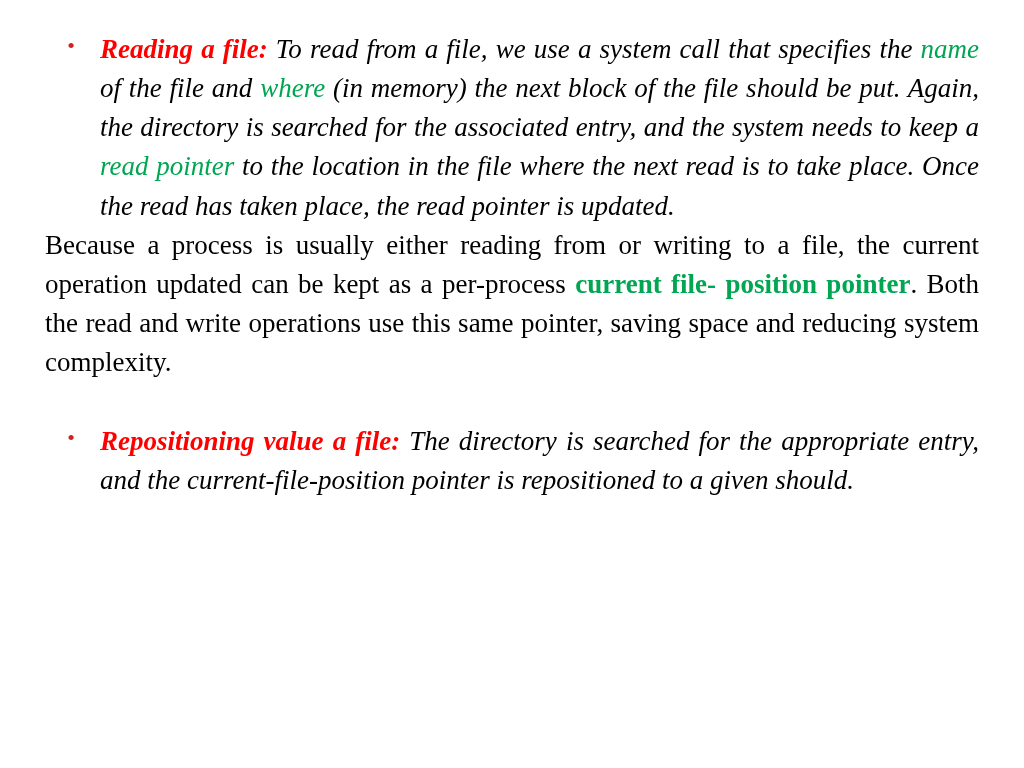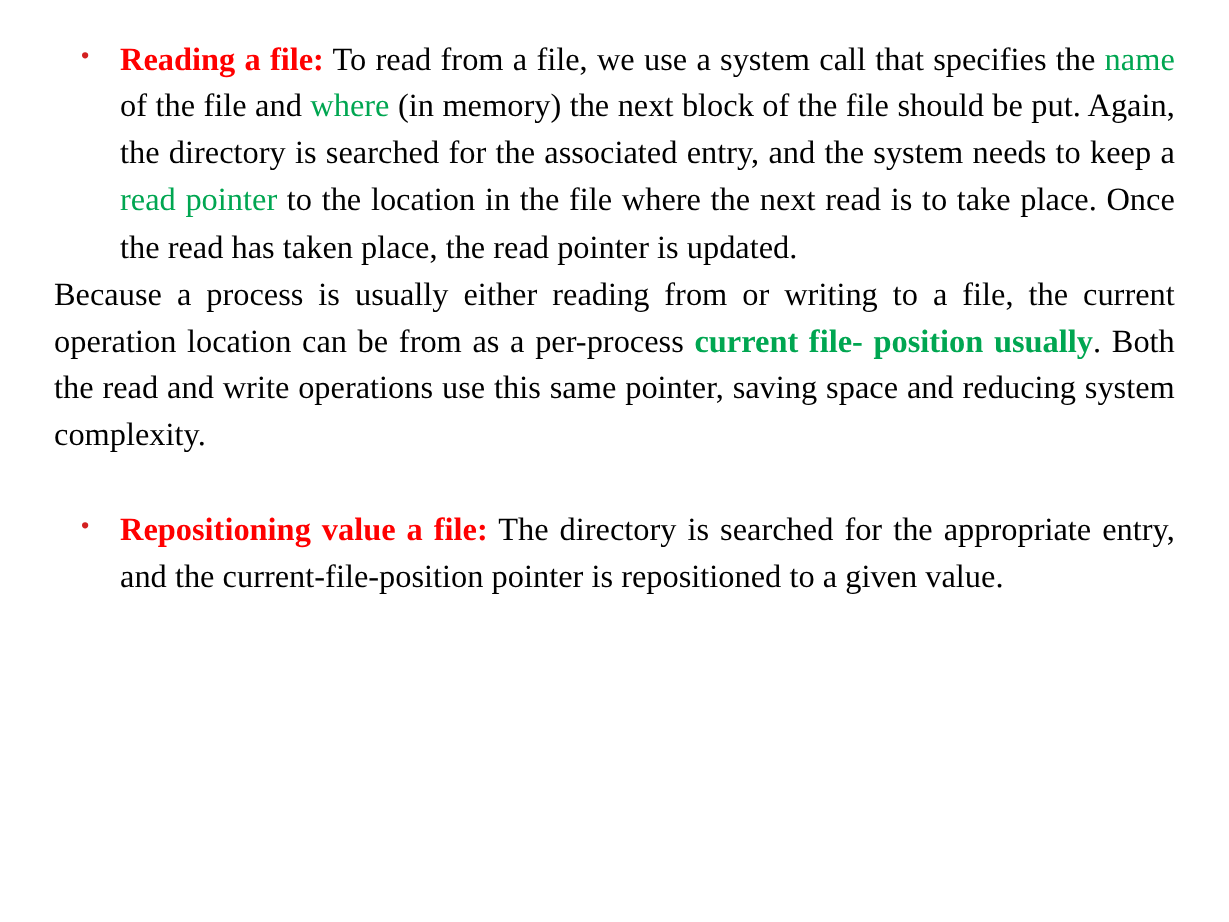--- a/index.html
+++ b/index.html
@@ -15,20 +15,21 @@
       font-size: 27px;
       color: #000000;
       padding: 30px 45px 30px 45px;
       line-height: 1.45;
     }
     .bullet-item {
       position: relative;
       padding-left: 55px;
       text-align: justify;
       margin-bottom: 0;
+      font-style: italic;
     }
     .bullet-item::before {
       content: "•";
       position: absolute;
       left: 22px;
       top: 0;
       color: #d32020;
       font-size: 22px;
     }
     .plain-para {
@@ -51,20 +52,20 @@
     }
   </style>
 </head>
 <body>
 
 <div class="bullet-item">
   <span class="heading-red">Reading a file:</span><span> To read from a file, we use a system call that specifies the </span><span class="green">name</span><span> of the file and </span><span class="green">where</span><span> (in memory) the next block of the file should be put. Again, the directory is searched for the associated entry, and the system needs to keep a </span><span class="green">read pointer</span><span> to the location in the file where the next read is to take place. Once the read has taken place, the read pointer is updated.</span>
 </div>
 
 <div class="plain-para">
-  <span>Because a process is usually either reading from or writing to a file, the current operation location can be from as a per-process </span><span class="green-bold">current file- position usually</span><span>. Both the read and write operations use this same pointer, saving space and reducing system complexity.</span>
+  <span>Because a process is usually either reading from or writing to a file, the current operation updated can be kept as a per-process </span><span class="green-bold">current file- position pointer</span><span>. Both the read and write operations use this same pointer, saving space and reducing system complexity.</span>
 </div>
 
 <div class="spacer"></div>
 
 <div class="bullet-item">
-  <span class="heading-red">Repositioning value a file:</span><span> The directory is searched for the appropriate entry, and the current-file-position pointer is repositioned to a given value.</span>
+  <span class="heading-red">Repositioning value a file:</span><span> The directory is searched for the appropriate entry, and the current-file-position pointer is repositioned to a given should.</span>
 </div>
 
 </body></html>

